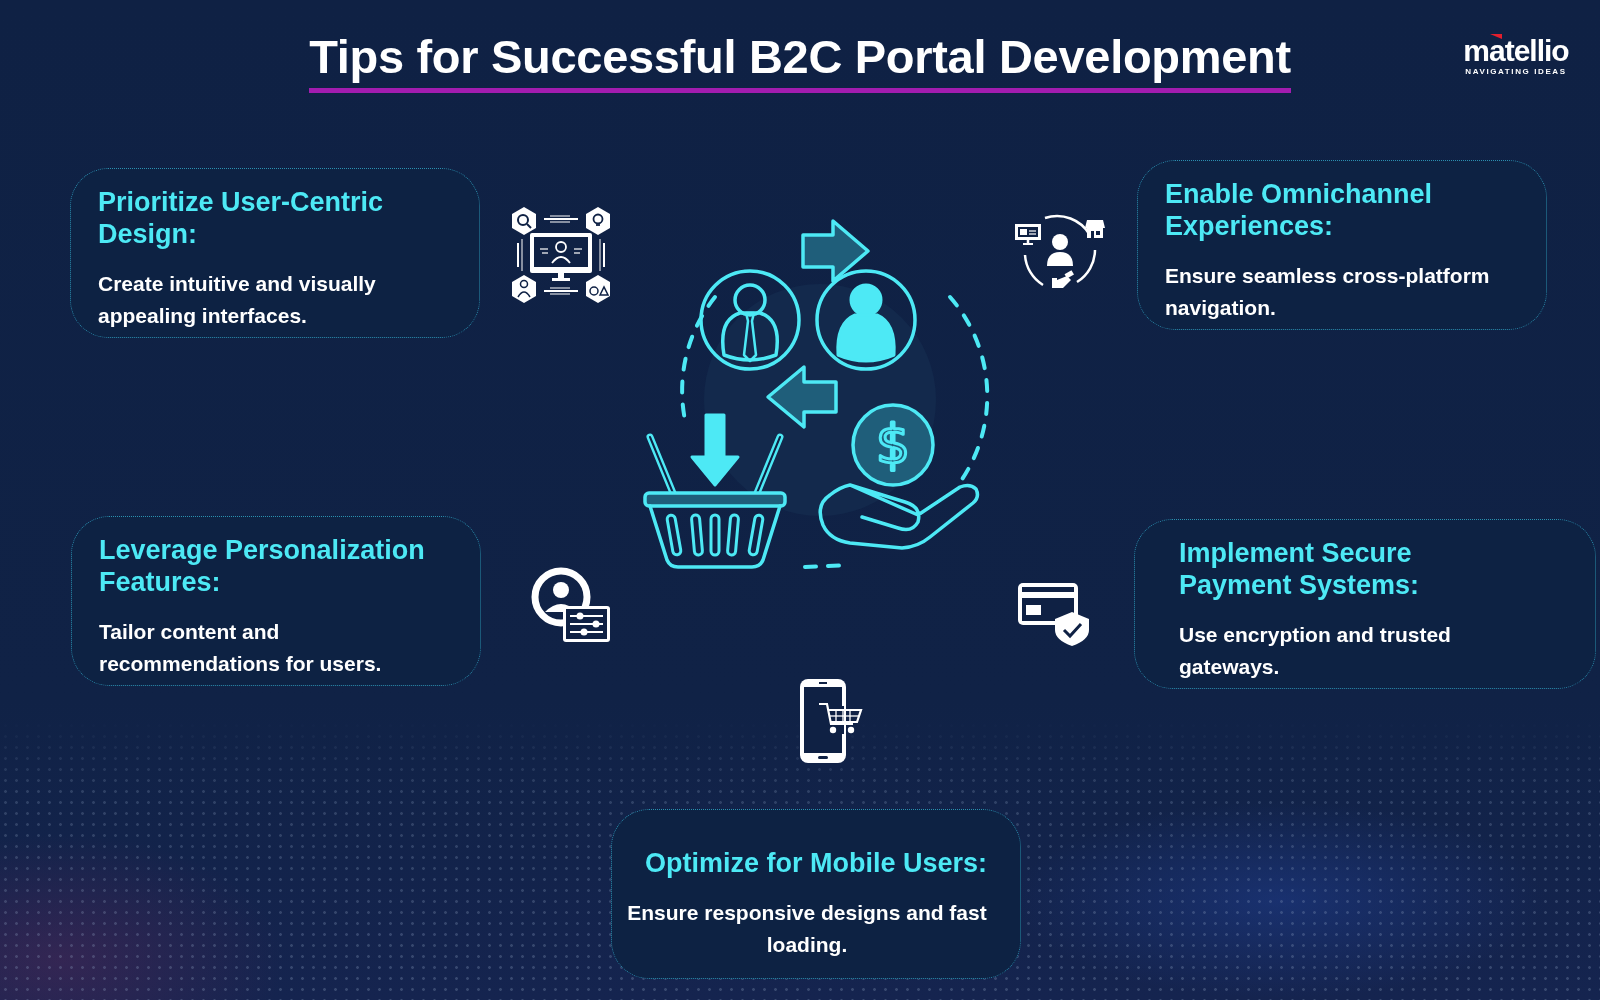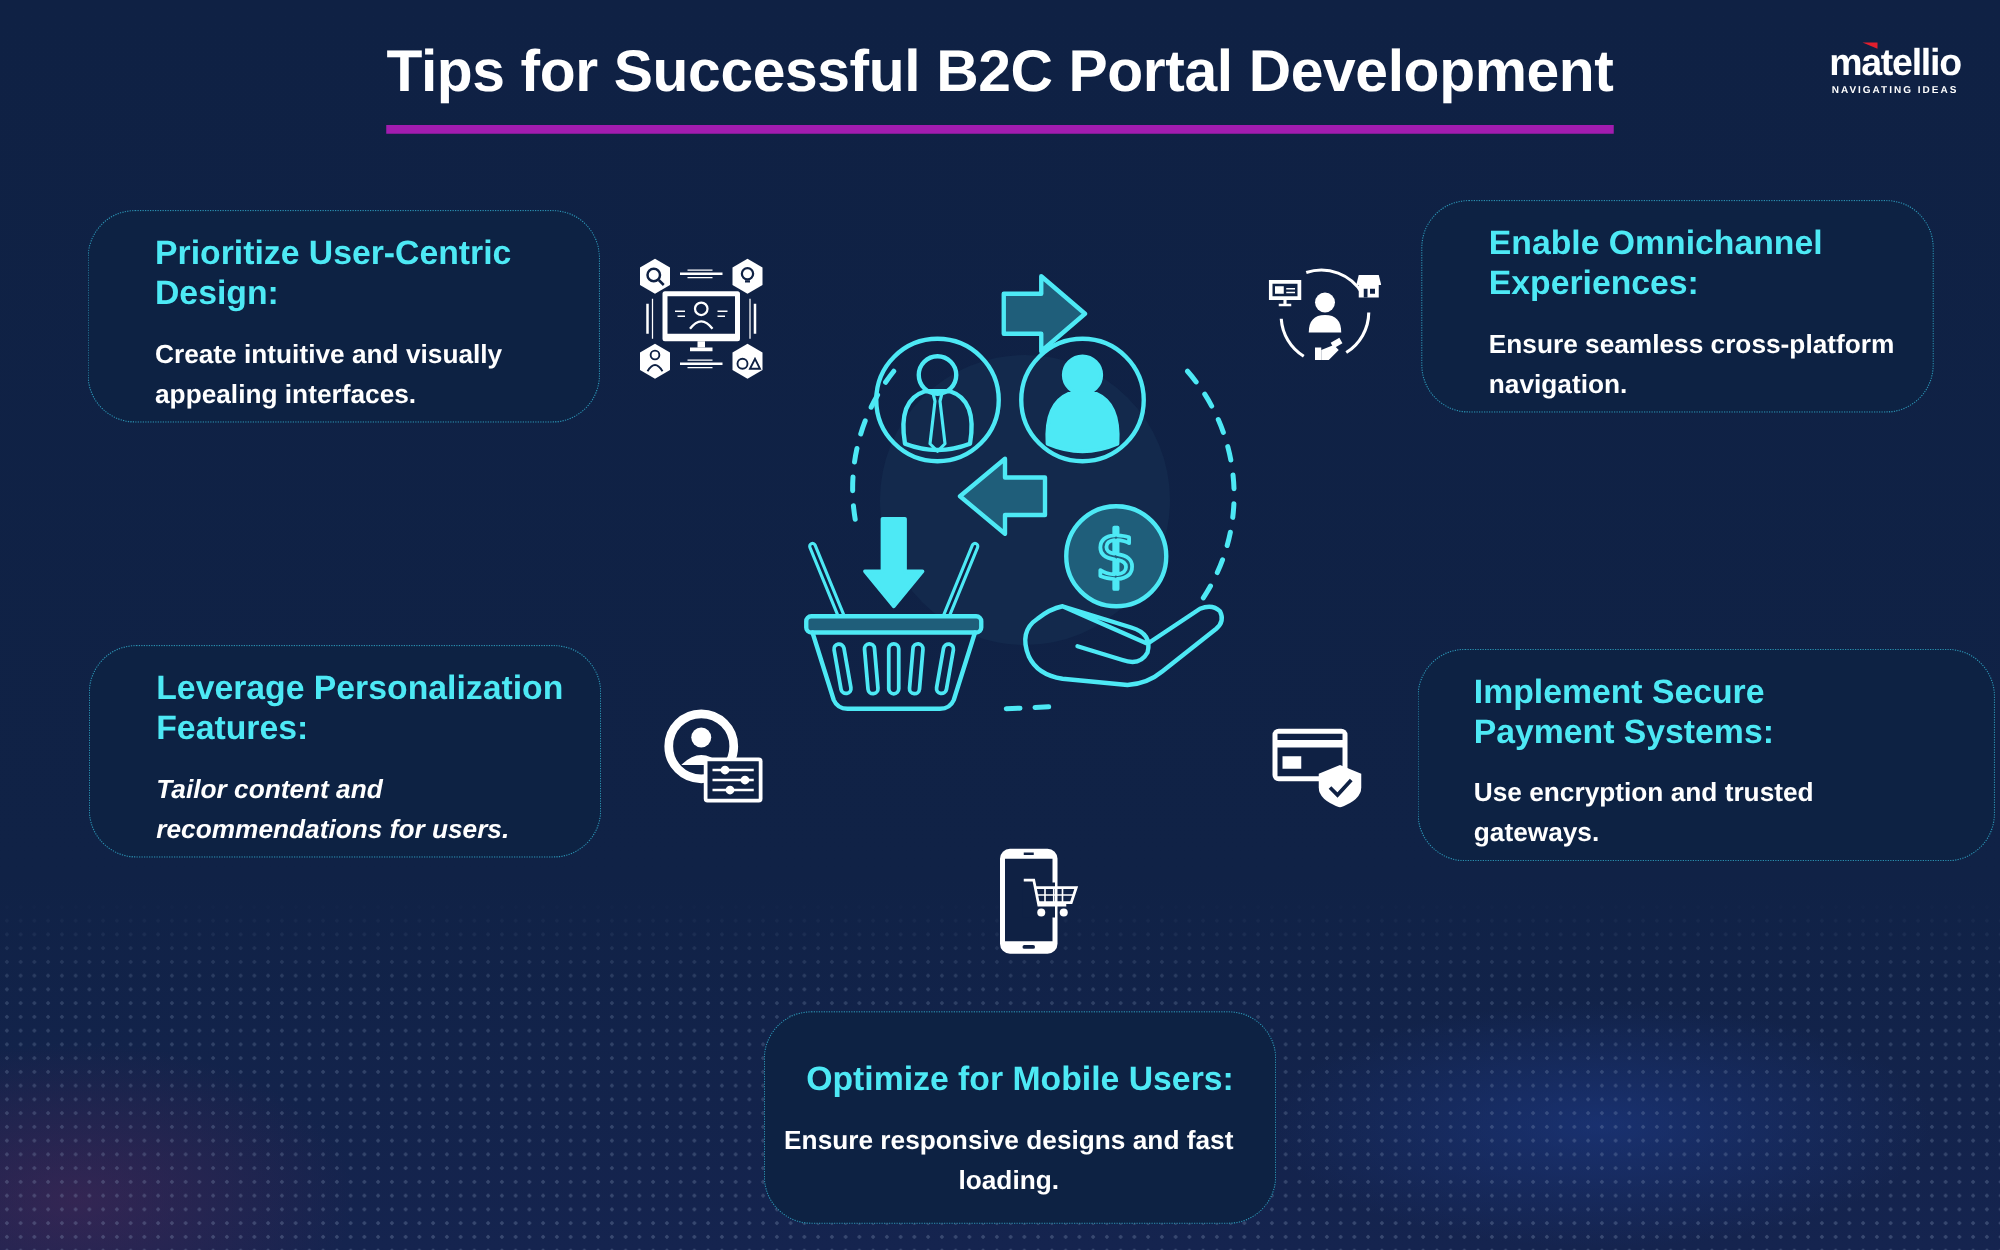--- a/index.html
+++ b/index.html
@@ -24,36 +24,36 @@
     -webkit-mask-image: linear-gradient(180deg, transparent 0%, rgba(0,0,0,0.8) 25%, #000 100%);
     mask-image: linear-gradient(180deg, transparent 0%, rgba(0,0,0,0.8) 25%, #000 100%);
     opacity: 0.8;
   }
   .title {
     position: absolute; top: 30px; left: 0; width: 1600px; text-align: center;
   }
   .title span {
     display: inline-block;
     font-size: 47px; font-weight: bold; color: #fff; letter-spacing: -0.3px;
-    padding-bottom: 16px;
-    border-bottom: 7px solid #a21caf;
+    padding-bottom: 4px;
+    border-bottom: 5px solid #a21caf;
     line-height: 54px;
   }
   .logo { position: absolute; left: 1456px; top: 36px; width: 120px; text-align: center; }
   .logo .word { font-size: 30px; font-weight: bold; color: #fff; letter-spacing: -1px; line-height: 30px; position: relative; }
   .logo .word .accent { position: absolute; left: 34px; top: -2px; width: 0; height: 0;
     border-left: 12px solid transparent; border-top: 5px solid #e31e2d; }
   .logo .tag { font-size: 8px; font-weight: bold; letter-spacing: 1.6px; color: #fff; margin-top: 1px; }
 
   .card {
     position: absolute;
     border: 1px dotted #2b8fb0;
     border-radius: 38px;
     background: #0d2243;
-    padding-left: 53px;
+    padding-left: 27px;
   }
   .card .h {
     color: #4de9f5; font-weight: bold; font-size: 27px; line-height: 32px;
   }
   .card .d {
     color: #fff; font-weight: bold; font-size: 21px; line-height: 32px; margin-top: 18px;
   }
   .card.center { padding-left: 0; text-align: center; }
 
   .icon { position: absolute; }
@@ -79,21 +79,21 @@
   <div class="d" style="width:320px;">Create intuitive and visually appealing interfaces.</div>
 </div>
 
 <div class="card" style="left:1137px; top:160px; width:410px; height:170px; padding-top:17px;">
   <div class="h" style="width:300px;">Enable Omnichannel Experiences:</div>
   <div class="d" style="width:360px;">Ensure seamless cross-platform navigation.</div>
 </div>
 
 <div class="card" style="left:71px; top:516px; width:410px; height:170px; padding-top:17px;">
   <div class="h" style="width:355px;">Leverage Personalization Features:</div>
-  <div class="d" style="width:310px;font-style:italic;">Tailor content and recommendations for users.</div>
+  <div class="d" style="width:310px;">Tailor content and recommendations for users.</div>
 </div>
 
 <div class="card" style="left:1134px; top:519px; width:462px; height:170px; padding-left:44px; padding-top:17px;">
   <div class="h" style="width:290px;">Implement Secure Payment Systems:</div>
   <div class="d" style="width:320px;">Use encryption and trusted gateways.</div>
 </div>
 
 <div class="card center" style="left:611px; top:809px; width:410px; height:170px; padding-top:37px;">
   <div class="h">Optimize for Mobile Users:</div>
   <div class="d" style="width:360px; margin-left:15px;">Ensure responsive designs and fast loading.</div>

